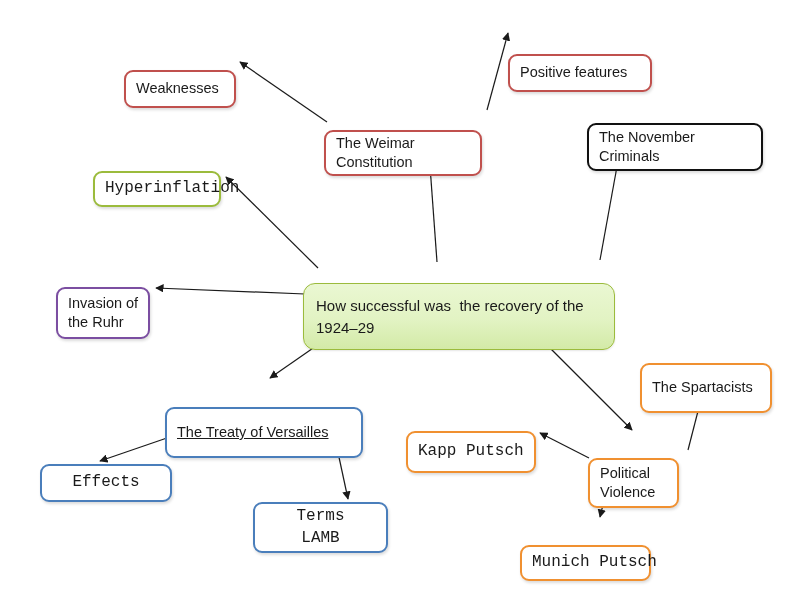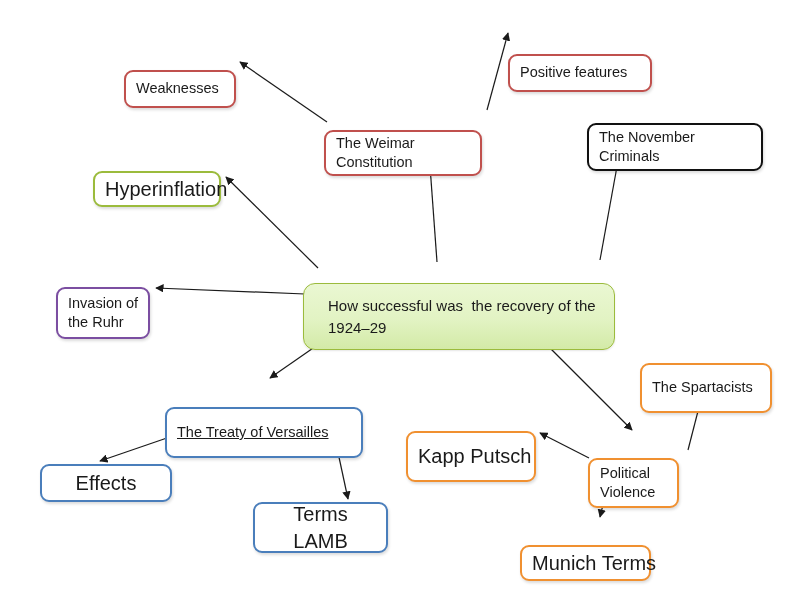--- a/index.html
+++ b/index.html
@@ -36,32 +36,32 @@
     color: #1a1a1a;
     font-size: 14.5px;
     line-height: 1.32;
     padding: 4px 10px;
     z-index: 2;
   }
   .node .line {
     white-space: pre;
   }
   .font-sans { font-family: "Liberation Sans", sans-serif; }
-  .font-serif { font-family: Liberation Sans, sans-serif; font-size: 20px; }
+  .font-serif { font-family: Liberation Mono, monospace; font-size: 16px; }
   .align-center { text-align: center; align-items: center; }
   .align-left { text-align: left; align-items: flex-start; margin-top: 25px; }
 
   
   #node-central {
     border-radius: 12px;
     border-width: 1.5px;
     background: linear-gradient(180deg, #eaf7d2 0%, #e2f3c3 55%, #d3eaa7 100%);
     font-size: 15px;
     line-height: 1.45;
-    padding: 6px 24px;
+    padding: 6px 12px;
     box-shadow: 0 1px 2px rgba(0,0,0,0.10);
   }
   .node.shadowed {
     box-shadow: 1px 2px 3px rgba(0,0,0,0.14);
   }
 </style>
 </head>
 <body>
 
 <div id="canvas">
@@ -118,28 +118,28 @@
       <div class="node shadowed font-sans align-left" style="left: 165px; top: 382px; width: 198px; height: 51px; border-color: rgb(74, 126, 187); text-decoration: underline;">
         <span class="line">The Treaty of Versailles</span>
       </div>
       <div class="node shadowed font-serif align-center" style="left: 40px; top: 464px; width: 132px; height: 38px; border-color: rgb(74, 126, 187);">
         <span class="line">Effects</span>
       </div>
       <div class="node shadowed font-serif align-center" style="left: 253px; top: 502px; width: 135px; height: 51px; border-color: rgb(74, 126, 187);">
         <span class="line">Terms</span>
         <span class="line">LAMB</span>
       </div>
-      <div class="node shadowed font-serif align-left" style="left: 406px; top: 406px; width: 130px; height: 51px; border-color: rgb(240, 144, 48); justify-content: center;">
+      <div class="node shadowed font-serif align-left" style="left: 406px; top: 406px; width: 130px; height: 42px; border-color: rgb(240, 144, 48); justify-content: center;">
         <span class="line">Kapp Putsch</span>
       </div>
       <div class="node shadowed font-sans align-left" style="left: 588px; top: 433px; width: 91px; height: 50px; border-color: rgb(240, 144, 48); justify-content: center;">
         <span class="line">Political</span>
         <span class="line">Violence</span>
       </div>
       <div class="node shadowed font-sans align-left" style="left: 640px; top: 338px; width: 132px; height: 50px; border-color: rgb(240, 144, 48);">
         <span class="line">The Spartacists</span>
       </div>
       <div class="node shadowed font-serif align-left" style="left: 520px; top: 520px; width: 131px; height: 36px; border-color: rgb(240, 144, 48);">
-        <span class="line">Munich Terms</span>
+        <span class="line">Munich Putsch</span>
       </div>
     </div>
 
 </div>
 
 </body></html>

